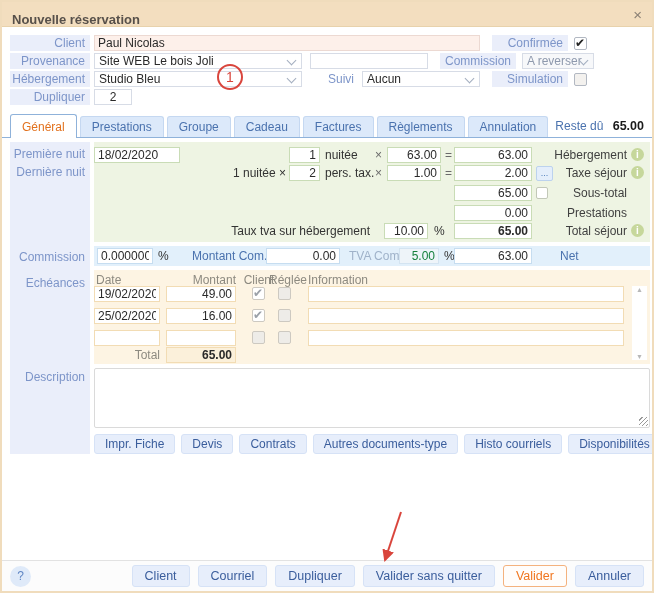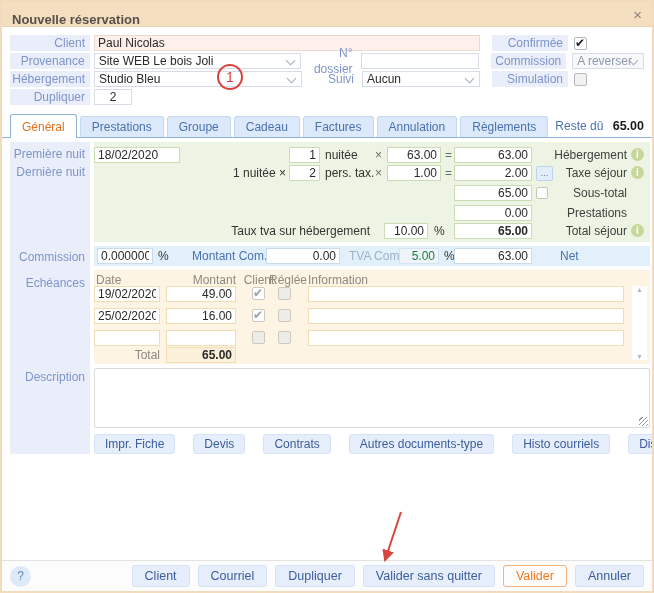--- a/index.html
+++ b/index.html
@@ -67,21 +67,21 @@
   .ech .cb.checked{background:#fff;}
   .echtotal{background:#fbf0da;font-weight:bold;}
   .scrollbar{position:absolute;right:3px;top:16px;width:15px;height:74px;background:#fff;}
   .scrollbar .ar{position:absolute;left:0;width:15px;text-align:center;color:#b8b8b8;font-size:7px;cursor:pointer;}
   
   .desc{top:366px;height:60px;}
   .desc textarea{width:556px;height:60px;resize:none;border:1px solid #dadada;border-radius:2px;}
   .grip{position:absolute;right:2px;bottom:2px;width:9px;height:9px;cursor:nwse-resize;
     background:repeating-linear-gradient(135deg,transparent 0 2px,#9a9a9a 2px 3px);}
   
-  .docbtns{top:432px;height:20px;display:flex;gap:18px;}
+  .docbtns{top:432px;height:20px;display:flex;gap:6px;}
   .btn{box-sizing:border-box;height:20px;padding:0 10px;background:#e7eefb;border:1px solid #d6e2f6;
     border-radius:3px;color:#3a5d9c;font-size:12px;line-height:18px;cursor:pointer;white-space:nowrap;}
   
   .footer{position:absolute;left:0;right:0;bottom:0;height:31px;background:#fcfcfc;
     border-top:1px solid #e2e2e2;display:flex;align-items:center;padding:0 8px;box-sizing:border-box;}
   .help{width:21px;height:21px;border-radius:50%;background:#dfeaf9;color:#5f86c4;text-align:center;
     line-height:21px;font-size:12px;cursor:pointer;}
   .fbtns{margin-left:auto;display:flex;gap:8px;}
   .fbtns .btn{height:22px;line-height:20px;padding:0 12px;font-size:12.5px;}
   .btn.primary{background:#fffdfb;border-color:#f4b27e;color:#f0761f;}
@@ -106,21 +106,20 @@
       <input style="width: 386px; margin-left: 4px; background: rgb(253, 240, 234); border-color: rgb(236, 217, 210);" value="Paul Nicolas">
       <span class="r-label bglbl lblc">Confirmée</span>
       <span class="cb checked" style="margin-left:6px;"></span>
     </div>
     <div class="frow">
       <span class="f-label bglbl lblc">Provenance</span>
       <div class="sel" style="width:208px;margin-left:4px;text-align:right;">
         <span>Site WEB Le bois Joli</span>
         <span class="chev"></span>
       </div>
-      <span class="m-label lblc">N° dossier</span>
       <input class="num" style="width: 118px; margin-left: 8px; text-align: left;" value="">
       <span class="r-label bglbl lblc">Commission</span>
       <div class="sel" style="width:72px;margin-left:6px;background:#f7f8fa;color:#8e99ad;">
         <span>A reverser</span>
         <span class="chev"></span>
       </div>
     </div>
     <div class="frow">
       <span class="f-label bglbl lblc">Hébergement</span>
       <div class="sel" style="width:208px;margin-left:4px;">
@@ -140,22 +139,22 @@
       <input style="width: 38px; margin-left: 4px; text-align: center;" value="2">
     </div>
   </div>
 
   <div class="tabbar">
     <span class="tab active">Général</span>
     <span class="tab">Prestations</span>
     <span class="tab">Groupe</span>
     <span class="tab">Cadeau</span>
     <span class="tab">Factures</span>
+    <span class="tab">Règlements</span>
     <span class="tab">Annulation</span>
-    <span class="tab">Règlements</span>
     <span class="restedu">
       <span>Reste dû</span>
       <b>65.00</b>
     </span>
   </div>
 
   <div class="sidecol">
     <span style="top:5px;">Première nuit</span>
     <span style="top:23px;">Dernière nuit</span>
     <span style="top:108px;">Commission</span>

